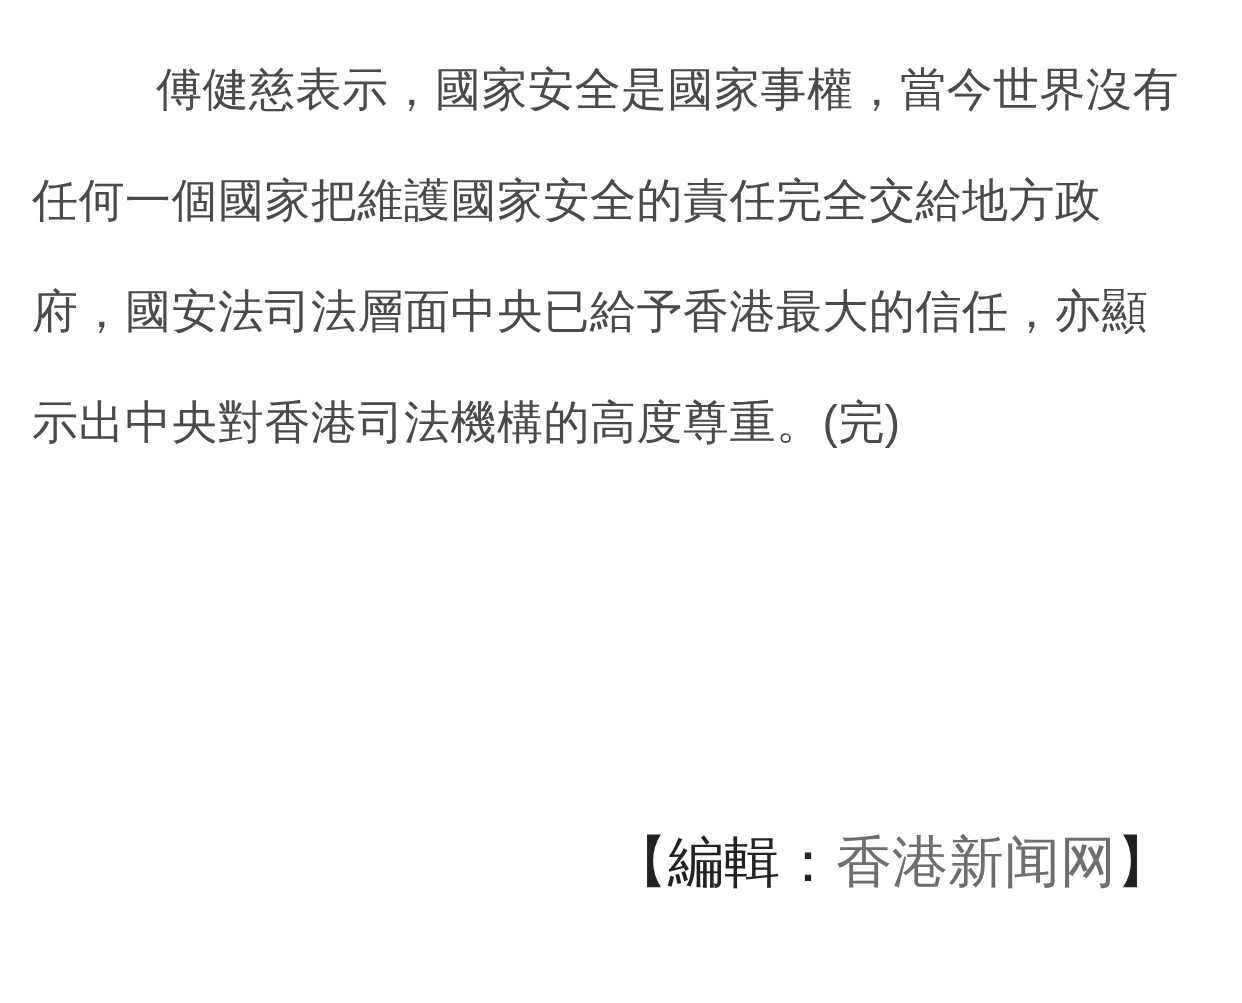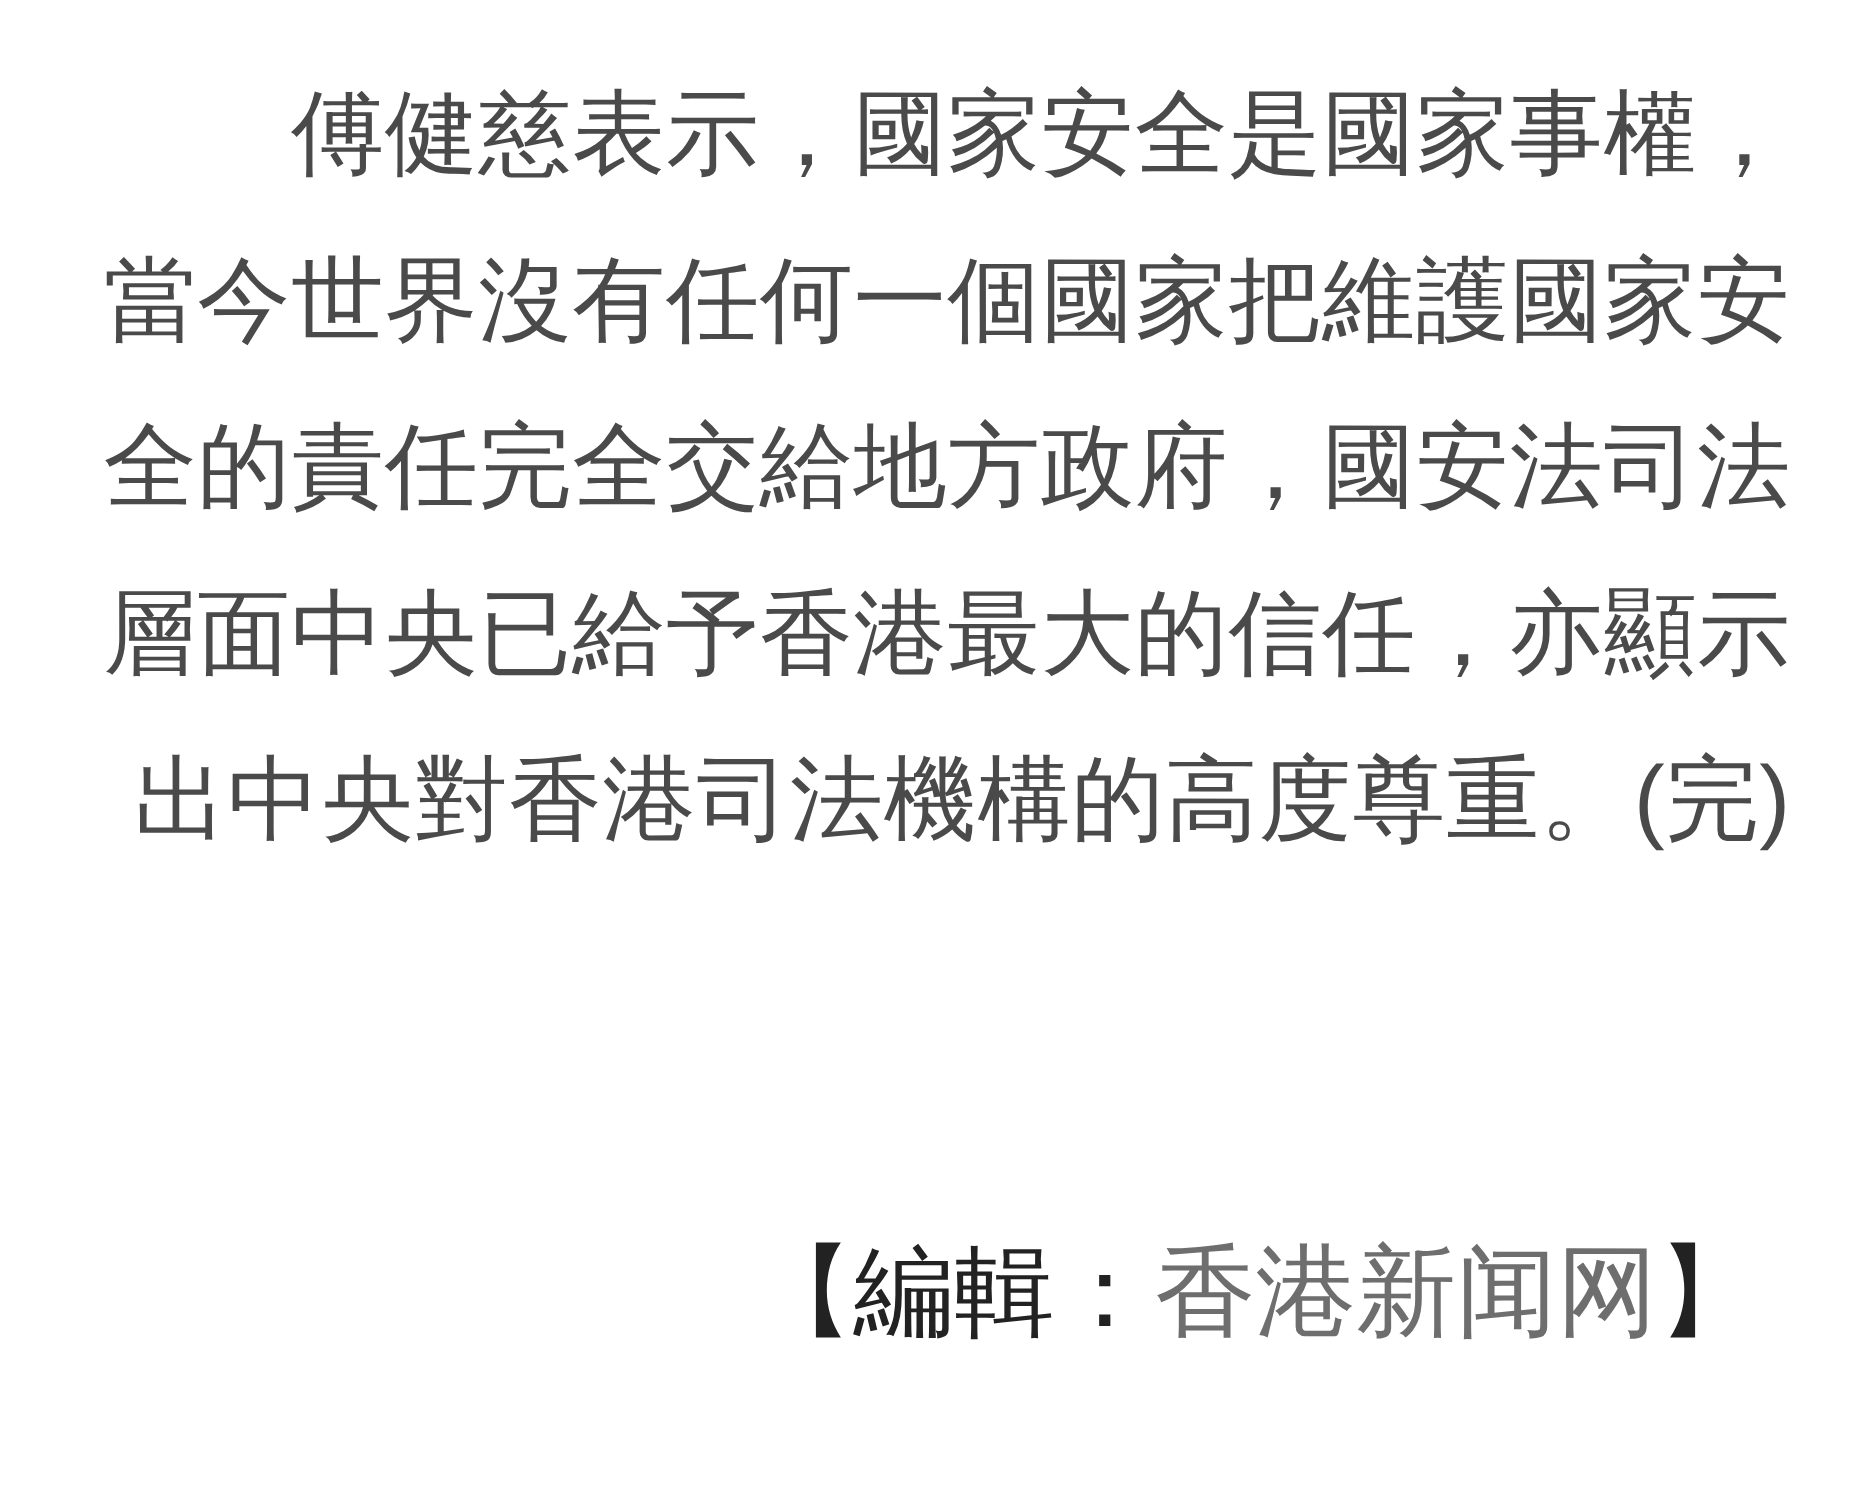--- a/index.html
+++ b/index.html
@@ -22,32 +22,32 @@
   }
   .article-body {
     position: absolute;
     left: 32px;
     top: 34px;
     width: 1162px;
   }
   .article-paragraph {
     margin: 0;
     color: #4a4a4a;
-    font-size: 62px;
+    font-size: 46px;
     line-height: 111px;
     letter-spacing: 0.5px;
     text-indent: 124px;
-    text-align: right;
+    text-align: left;
     font-weight: 400;
   }
   .editor-line {
     position: absolute;
     right: 70px;
     top: 822px;
-    font-size: 67px;
+    font-size: 56px;
     line-height: 80px;
     color: #222222;
     white-space: nowrap;
     font-weight: 400;
   }
   .editor-line .editor-source {
     color: #6e6e6e;
   }
 </style>
 </head>

